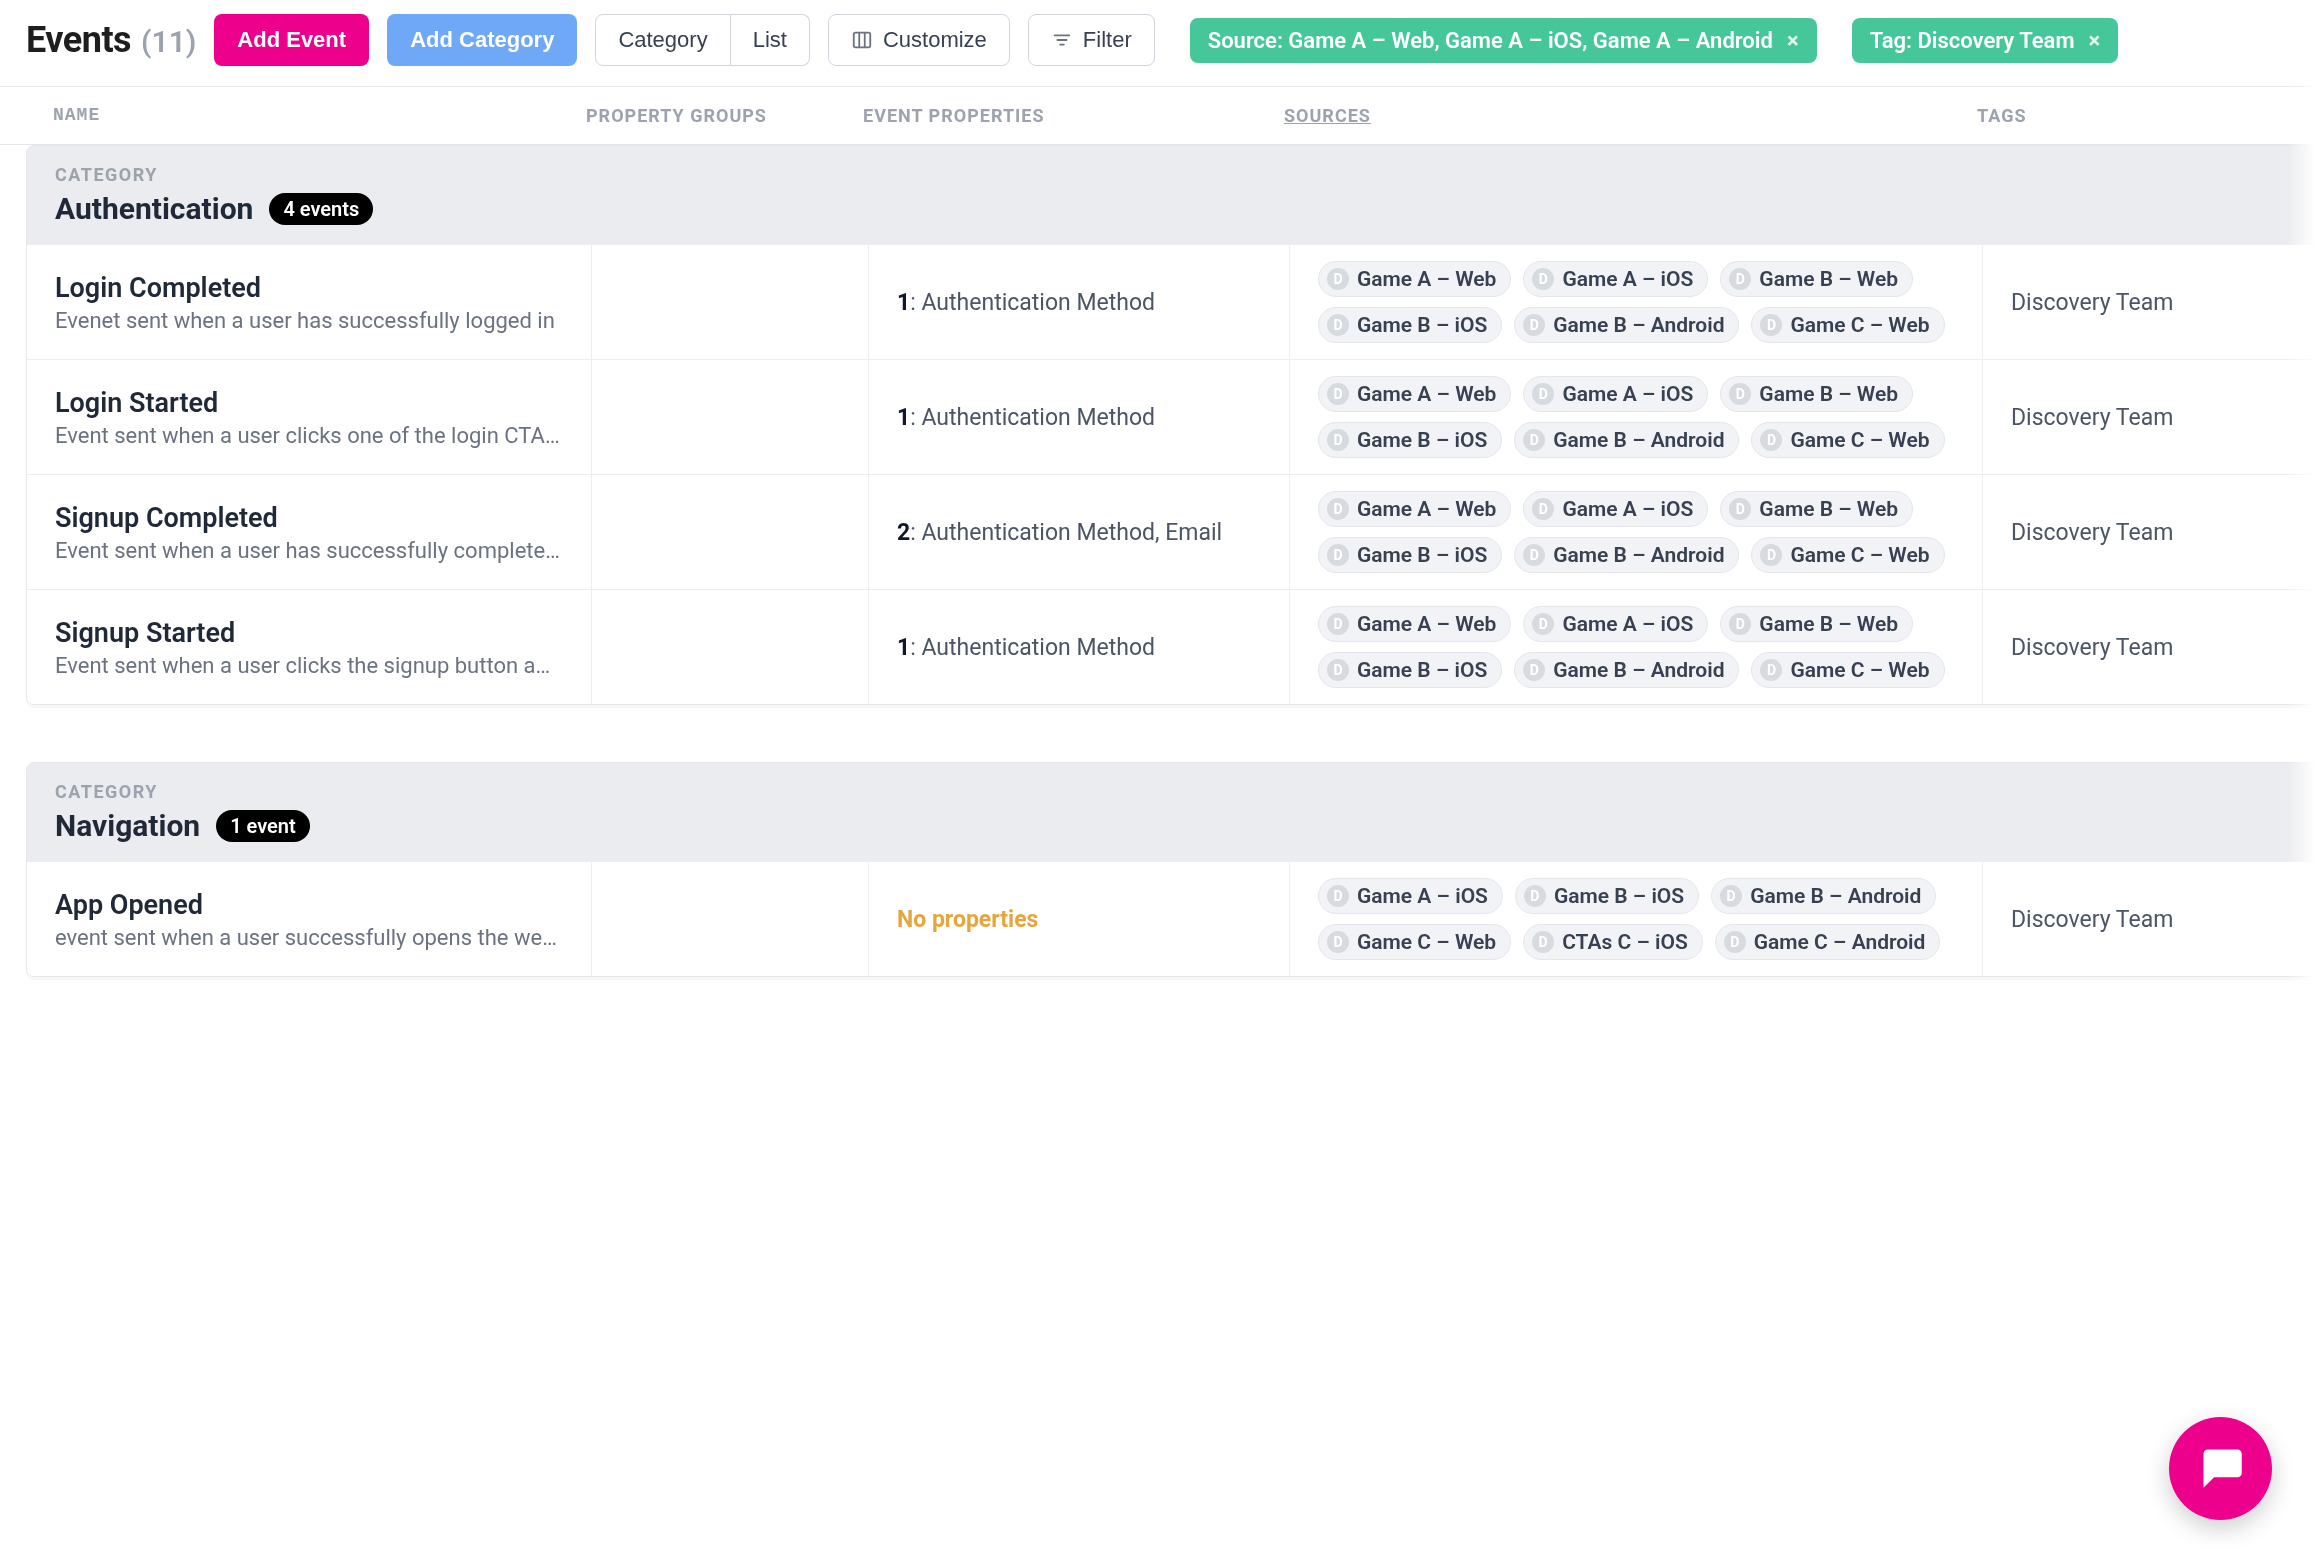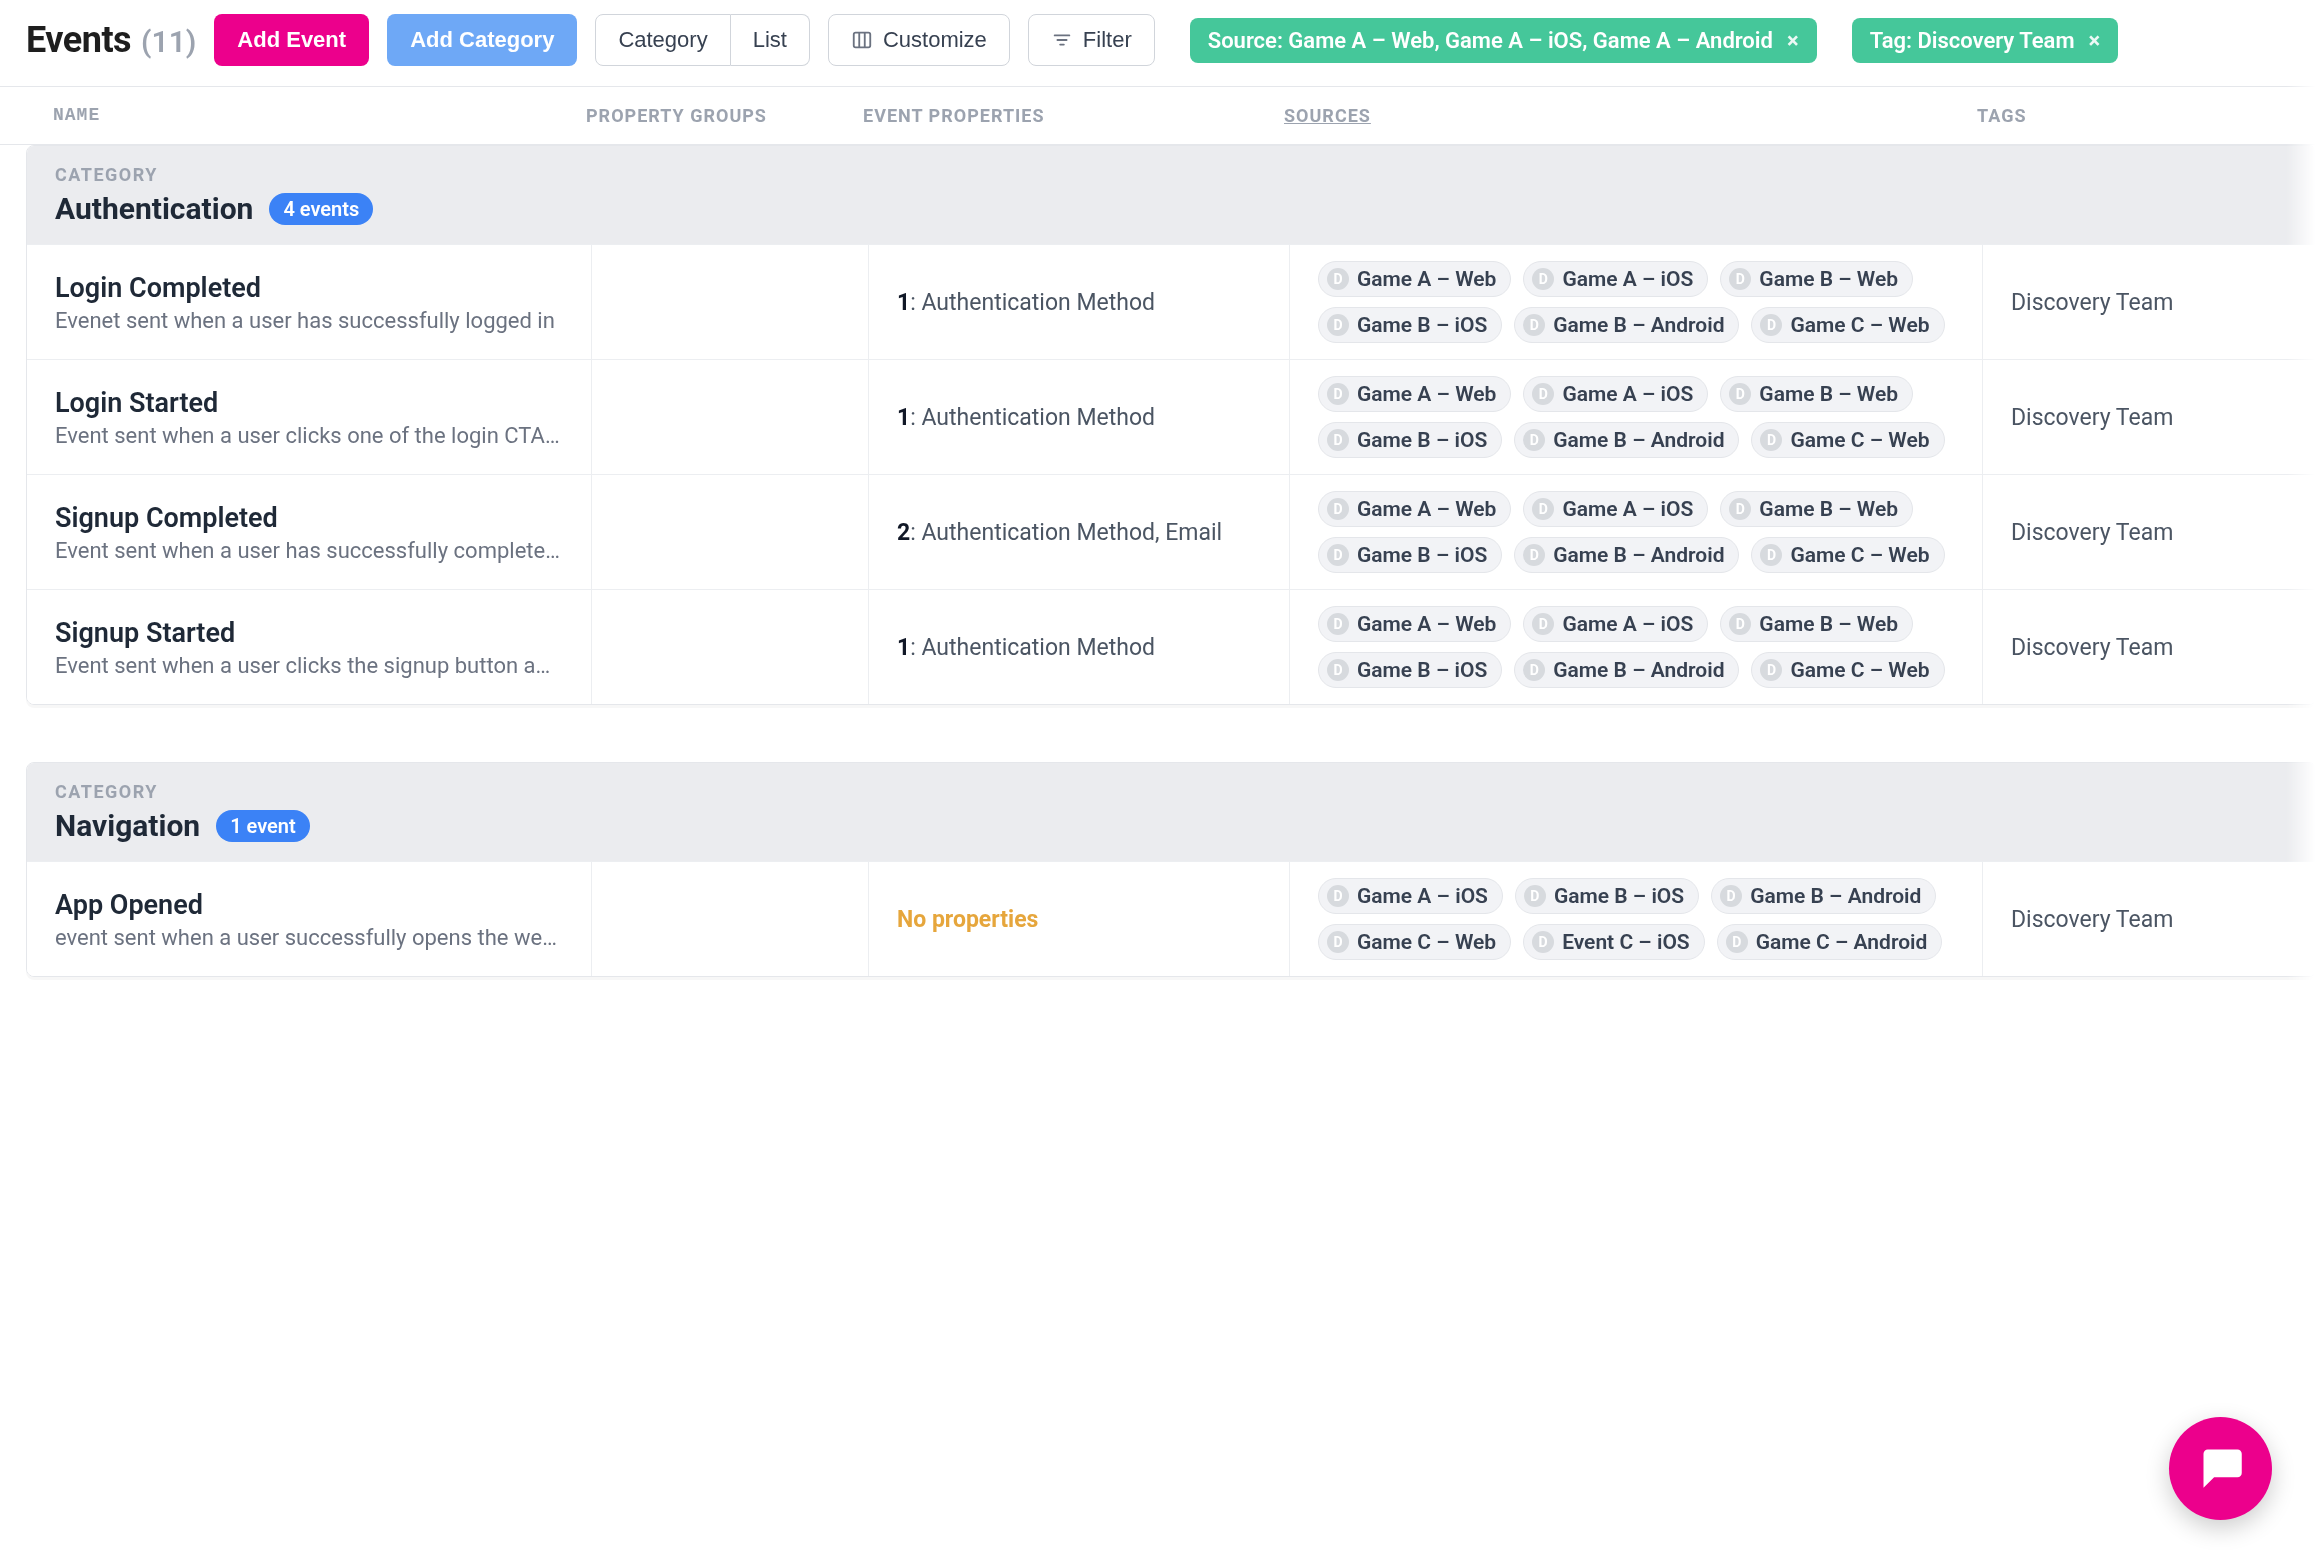--- a/index.html
+++ b/index.html
@@ -71,21 +71,21 @@
     display: grid;
     grid-template-columns: 564px 277px 421px 693px 1fr;
     background: #ebecef;
     padding: 18px 0 18px 0;
   }
   .cat-head .cell { padding-left: 28px; }
   .cat-label { font-size: 18px; font-weight: 700; letter-spacing: 1.5px; color: #9ca3af; text-transform: uppercase; }
   .cat-name-row { display: flex; align-items: center; gap: 16px; margin-top: 6px; }
   .cat-name { font-size: 30px; font-weight: 700; color: #1f2937; }
   .cat-count {
-    background: #3b82f6; color: #fff;
+    background: #000000; color: #fff;
     font-size: 20px; font-weight: 600;
     padding: 4px 14px; border-radius: 989px;
   }
 
   
   .row {
     display: grid;
     grid-template-columns: 564px 277px 421px 693px 1fr;
     border-top: 1px solid #eceef1;
     background: #fff;
@@ -400,21 +400,21 @@
             <span class="chip">
               <span class="d">D</span>
               <span>Game B – Android</span>
             </span>
             <span class="chip">
               <span class="d">D</span>
               <span>Game C – Web</span>
             </span>
             <span class="chip">
               <span class="d">D</span>
-              <span>Event C – iOS</span>
+              <span>CTAs C – iOS</span>
             </span>
             <span class="chip">
               <span class="d">D</span>
               <span>Game C – Android</span>
             </span>
           </div>
         </div>
         <div class="cell">
           <span class="tag-text">Discovery Team</span>
         </div>

